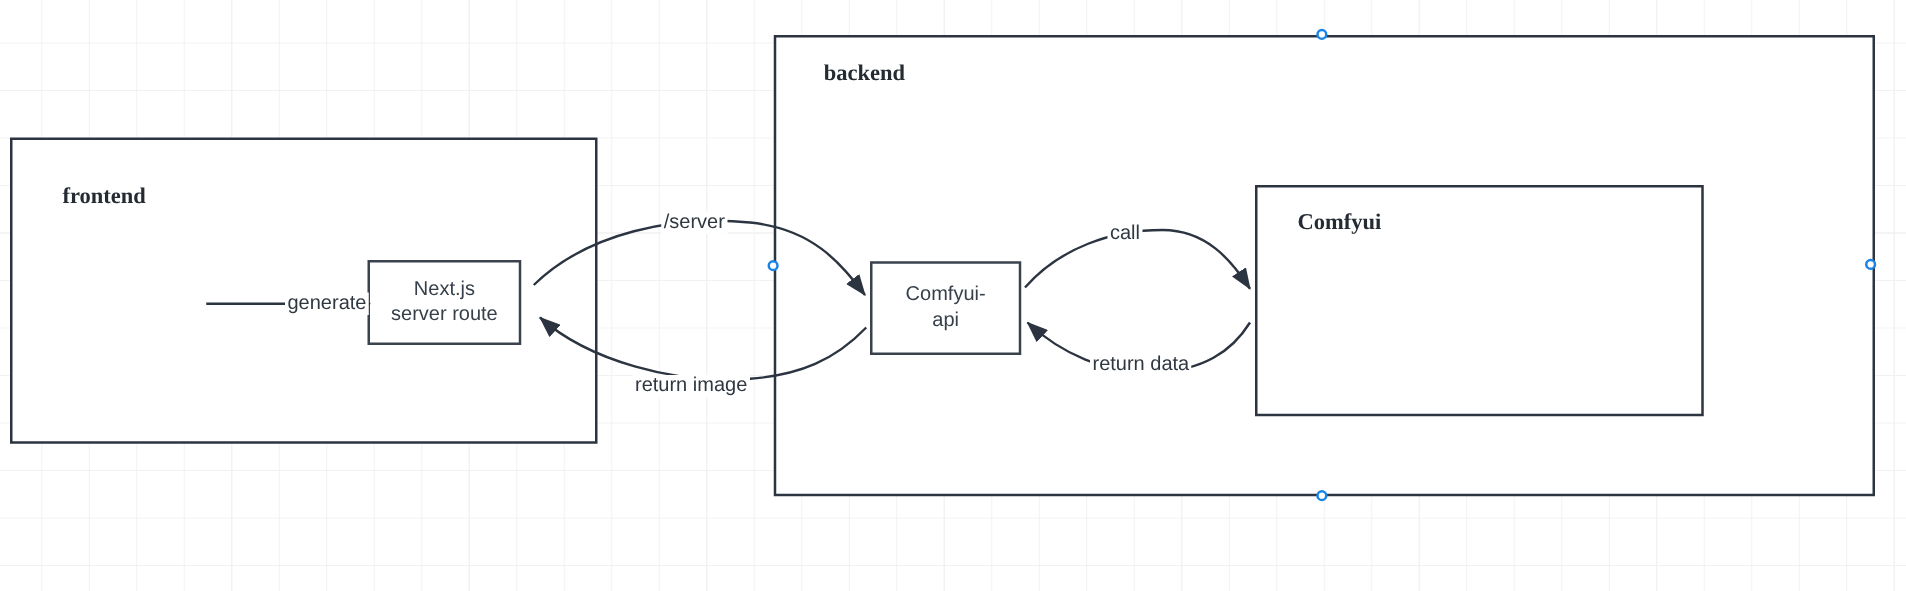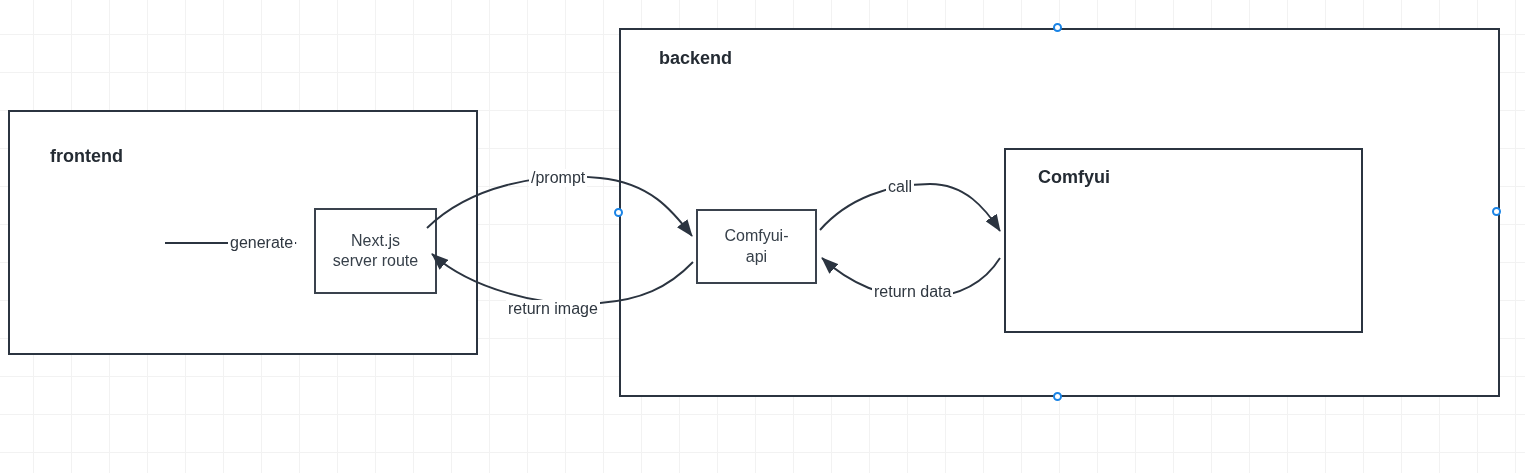--- a/index.html
+++ b/index.html
@@ -42,20 +42,21 @@
     font-size: 16px;
     line-height: 1.28;
     white-space: pre-line;
   }
   .container-title {
     position: absolute;
     font-weight: bold;
     font-size: 18px;
     color: #242b33;
     white-space: nowrap;
+    font-family: Liberation Serif, serif;
   }
 
   .edge-label {
     position: absolute;
     font-size: 16px;
     color: #2f3740;
     background: #ffffff;
     padding: 0 2px;
     white-space: nowrap;
     line-height: 1.1;
@@ -82,21 +83,21 @@
 </style>
 </head>
 <body>
 
 <div id="canvas">
 
   <div class="container-box" style="left:8px; top:110px; width:470px; height:245px;"></div>
   <div class="container-title" style="left:50px; top:130px;margin-top:16px;">frontend</div>
 
 
-  <div class="node-box" style="left:314px; top:208px; width:123px; height:86px;">Next.js
+  <div class="node-box" style="left:294px; top:208px; width:123px; height:68px;">Next.js
 server route</div>
 
   <div class="container-box" style="left:619px; top:28px; width:881px; height:369px;"></div>
   <div class="container-title" style="left:659px; top:48px;">backend</div>
 
   <div class="node-box" style="left:696px; top:209px; width:121px; height:75px;">Comfyui-
 api</div>
 
   <div class="container-box" style="left:1004px; top:148px; width:359px; height:185px;"></div>
   <div class="container-title" style="left:1038px; top:167px;">Comfyui</div>
@@ -115,21 +116,21 @@
 
     <path d="M 693 262 C 668 288, 640 300, 600 303 C 540 308, 470 288, 432 254" fill="none" stroke="#2b3440" stroke-width="1.9" marker-end="url(#arrowhead)"></path>
 
     <path d="M 820 230 C 848 198, 890 184, 930 184 C 965 184, 985 208, 1000 231" fill="none" stroke="#2b3440" stroke-width="1.9" marker-end="url(#arrowhead)"></path>
 
     <path d="M 1000 258 C 985 282, 962 296, 925 298 C 885 300, 848 282, 822 258" fill="none" stroke="#2b3440" stroke-width="1.9" marker-end="url(#arrowhead)"></path>
   </svg>
 
   <div class="edge-label" style="left:196px; top:234px;margin-left:32px;">generate</div>
 
-  <div class="edge-label" style="left:529px; top:169px;">/prompt</div>
+  <div class="edge-label" style="left:529px; top:169px;">/server</div>
 
   <div class="edge-label" style="left:506px; top:300px;">return image</div>
 
   <div class="edge-label" style="left:886px; top:178px;">call</div>
 
   <div class="edge-label" style="left:872px; top:283px;">return data</div>
 
   <div class="handle" style="left:1053px; top:23px;"></div>
   <div class="handle" style="left:1053px; top:392px;"></div>
   <div class="handle" style="left:614px; top:208px;"></div>

